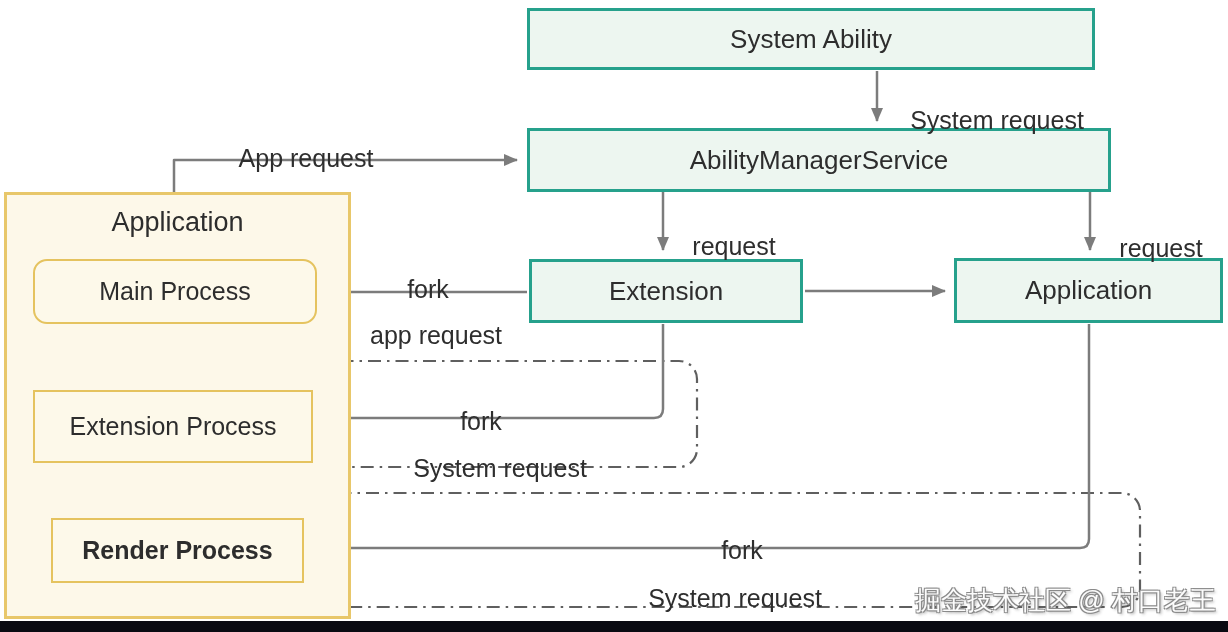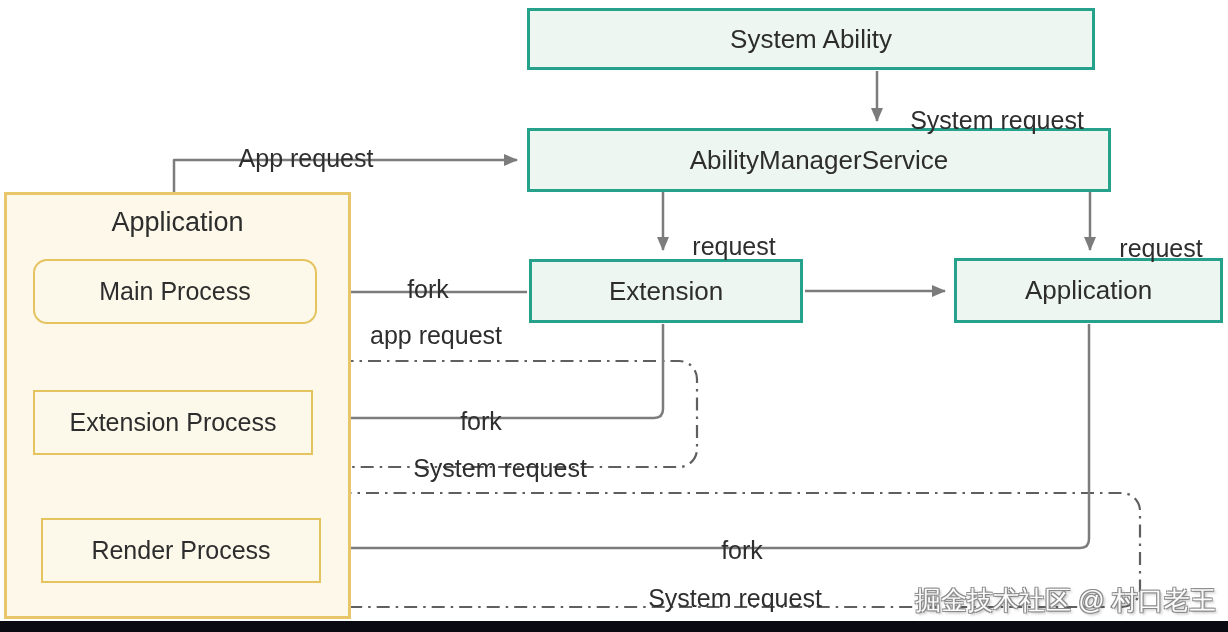--- a/index.html
+++ b/index.html
@@ -136,25 +136,25 @@
   </div>
 
   <div class="node gold-outer" style="left:4px; top:192px; width:347px; height:427px;">
     <div class="app-title">Application</div>
   </div>
 
   <div class="node gold-inner" style="left:33px; top:259px; width:284px; height:65px;border-radius:14px;">
     <span>Main Process</span>
   </div>
 
-  <div class="node gold-inner" style="left:33px; top:390px; width:280px; height:65px;">
+  <div class="node gold-inner" style="left:33px; top:390px; width:280px; height:73px;">
     <span>Extension Process</span>
   </div>
 
-  <div class="node gold-inner" style="left:41px; top:518px; width:280px; height:65px;">
+  <div class="node gold-inner" style="left:51px; top:518px; width:253px; height:65px;font-weight:bold;">
     <span>Render Process</span>
   </div>
 
   <div class="elabel" style="left:997px; top:84px;">System request</div>
 
   <div class="elabel" style="left:306px; top:122px;">App request</div>
 
   <div class="elabel" style="left:734px; top:210px;">request</div>
 
   <div class="elabel" style="left:1161px; top:212px;">request</div>

